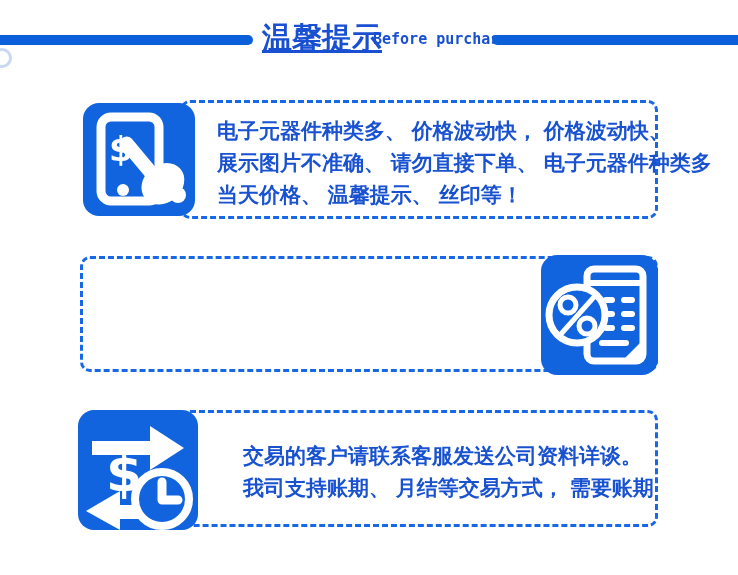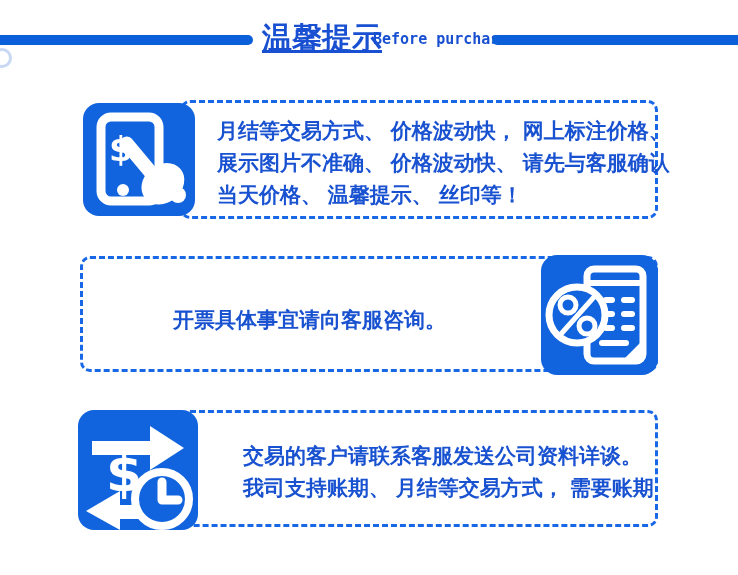--- a/index.html
+++ b/index.html
@@ -56,22 +56,22 @@
       <text x="26" y="58" font-family="DejaVu Sans, sans-serif" font-size="34" font-weight="bold" fill="#fff">$</text>
       <circle cx="40" cy="87" r="6" fill="#fff"></circle>
       <g transform="translate(70,72) rotate(-40)">
         <rect x="-7" y="-48" width="14" height="54" rx="7" fill="#fff"></rect>
         <ellipse cx="2" cy="13" rx="23" ry="19" fill="#fff"></ellipse>
       </g>
       <circle cx="95" cy="92" r="8" fill="#fff"></circle>
     </svg>
   </span>
   <div class="notice-text text-1">
-    <div>月结等交易方式、  价格波动快，  网上标注价格、</div>
-    <div>展示图片不准确、  价格波动快、  请先与客服确认</div>
+    <div>电子元器件种类多、  价格波动快，  价格波动快、</div>
+    <div>展示图片不准确、  请勿直接下单、  电子元器件种类多</div>
     <div>当天价格、  温馨提示、  丝印等！</div>
   </div>
 
   <div class="notice-box box-2"></div>
   <span class="icon icon-2">
     <svg width="117" height="120" viewBox="0 0 117 120" xmlns="http://www.w3.org/2000/svg">
       <rect x="0" y="0" width="117" height="120" rx="16" fill="currentColor"></rect>
       <rect x="46" y="14" width="56" height="92" rx="7" fill="none" stroke="#fff" stroke-width="7"></rect>
       <line x1="47" y1="28" x2="101" y2="28" stroke="#fff" stroke-width="6"></line>
       <rect x="62" y="42" width="12" height="6" rx="3" fill="#fff"></rect>
@@ -81,23 +81,20 @@
       <rect x="62" y="70" width="12" height="6" rx="3" fill="#fff"></rect>
       <rect x="80" y="70" width="14" height="6" rx="3" fill="#fff"></rect>
       <rect x="58" y="85" width="30" height="6" rx="3" fill="#fff"></rect>
       <polygon points="84,103 103,84 103,103" fill="#fff"></polygon>
       <circle cx="36" cy="60" r="28" fill="currentColor" stroke="#fff" stroke-width="7"></circle>
       <circle cx="27" cy="50" r="8" fill="none" stroke="#fff" stroke-width="5"></circle>
       <circle cx="46" cy="71" r="8" fill="none" stroke="#fff" stroke-width="5"></circle>
       <line x1="20" y1="79" x2="53" y2="42" stroke="#fff" stroke-width="5" stroke-linecap="round"></line>
     </svg>
   </span>
-  <div class="notice-text text-2">
-    <div>开票具体事宜请向客服咨询。</div>
-  </div>
 
   <div class="notice-box box-3"></div>
   <span class="icon icon-3">
     <svg width="120" height="120" viewBox="0 0 120 120" xmlns="http://www.w3.org/2000/svg">
       <rect x="0" y="0" width="120" height="120" rx="16" fill="currentColor"></rect>
       <rect x="14" y="31" width="60" height="14" fill="#fff"></rect>
       <polygon points="72,16 72,60 106,38" fill="#fff"></polygon>
       <text x="28" y="81" font-family="DejaVu Sans, sans-serif" font-size="52" font-weight="bold" fill="#fff">$</text>
       <rect x="40" y="95" width="38" height="14" fill="#fff"></rect>
       <polygon points="42,81 42,120 8,101" fill="#fff"></polygon>

